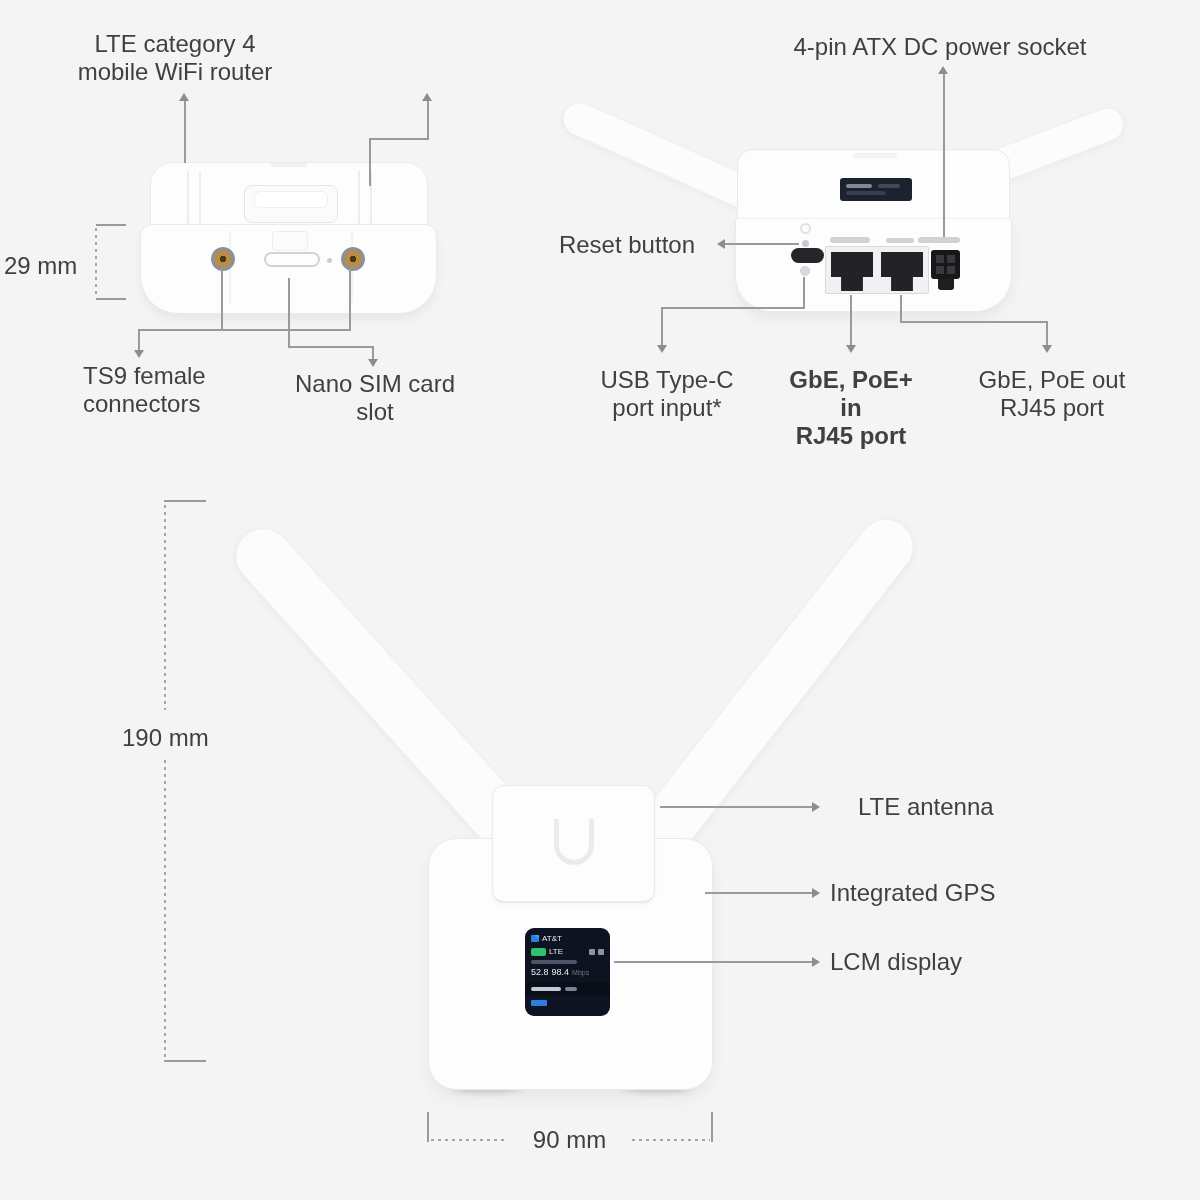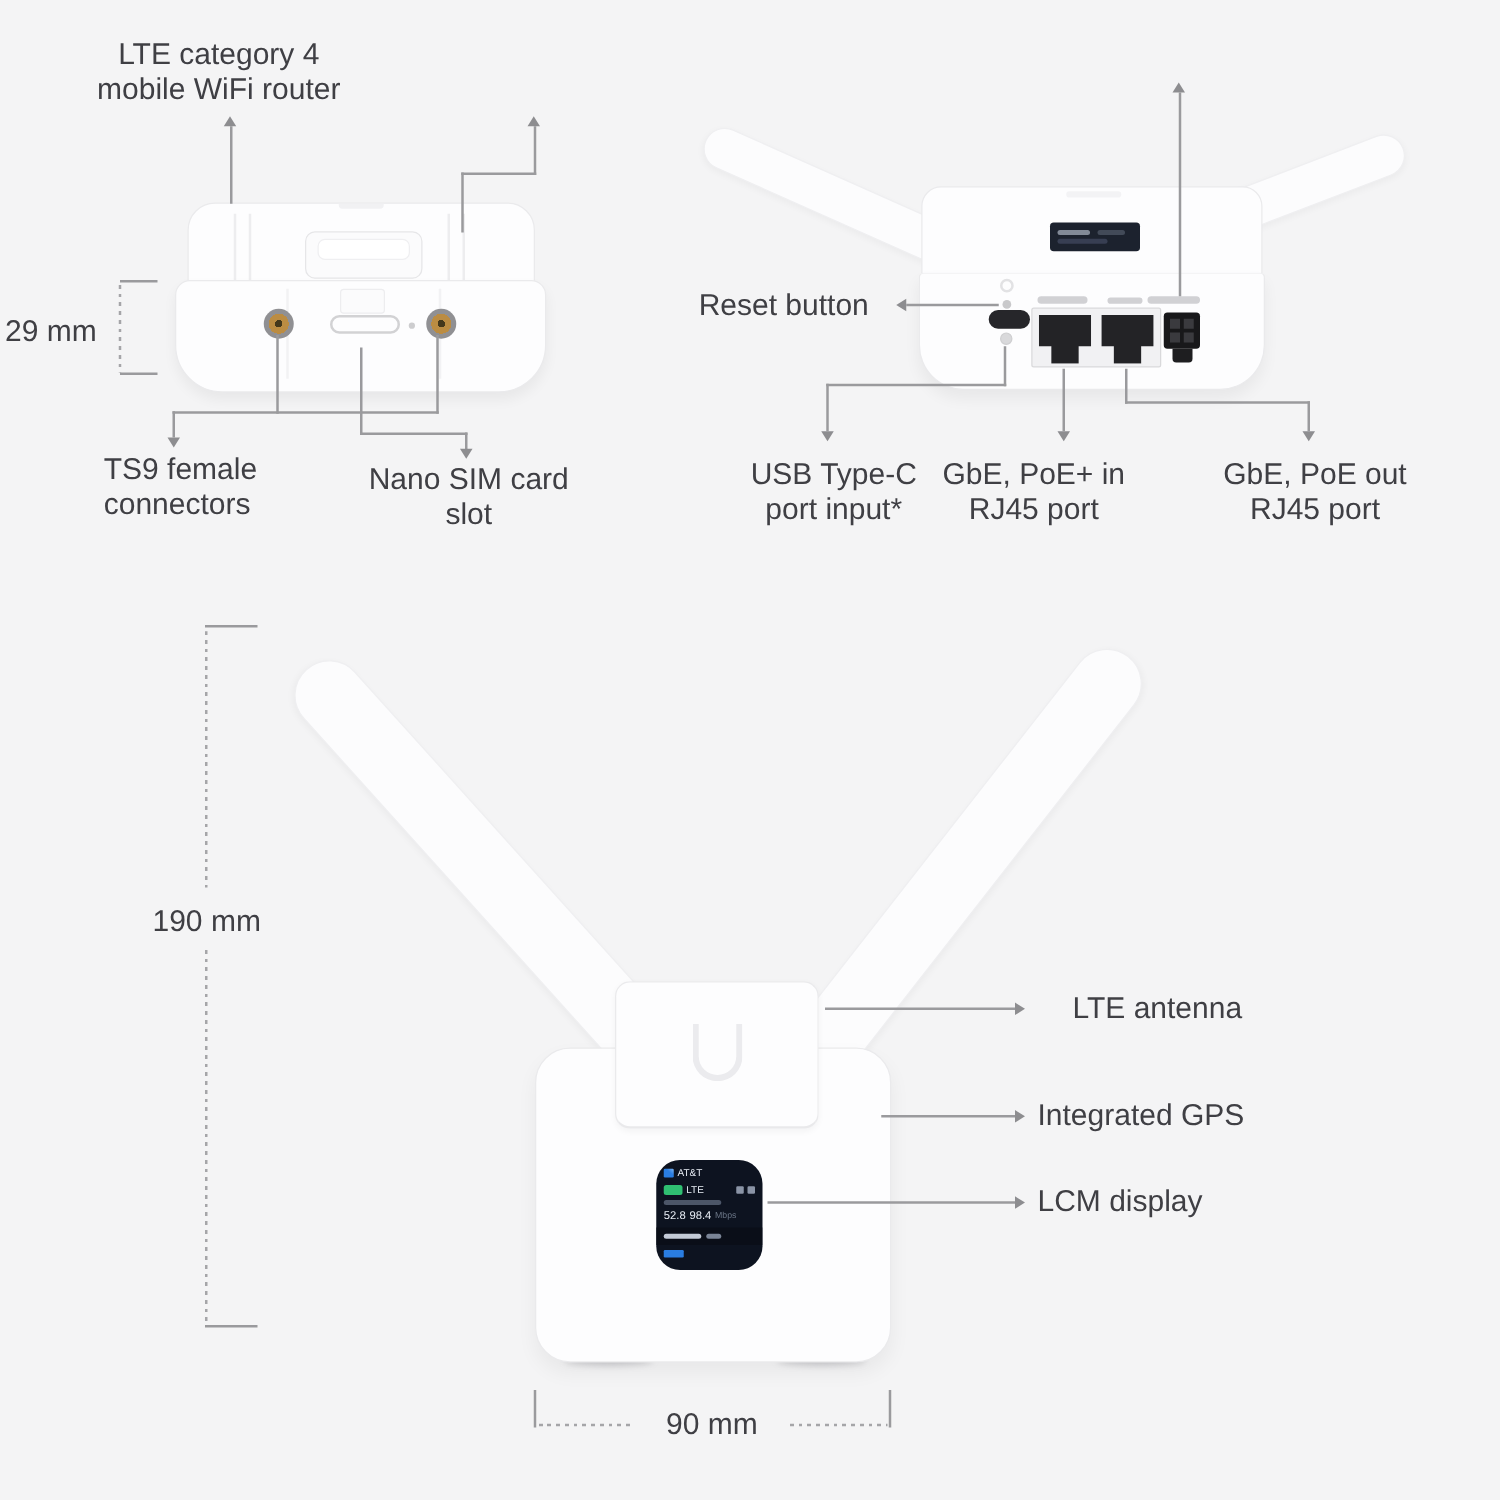--- a/index.html
+++ b/index.html
@@ -82,20 +82,21 @@
   <div class="lbl" style="left:83px;top:362px;">
     <span>TS9 female</span>
     <span>connectors</span>
   </div>
   <div class="ln lnv" style="left:288px;top:278px;height:70px;"></div>
   <div class="ln lnh" style="left:288px;top:346px;width:86px;"></div>
   <div class="ln lnv" style="left:372px;top:346px;height:14px;"></div>
   <div class="ah down" style="left:368px;top:359px;"></div>
   <div class="lbl center" style="left:275px;top:370px;width:200px;">Nano SIM card slot</div>
 
+  <div class="lbl center" style="left:780px;top:33px;width:320px;">4-pin ATX DC power socket</div>
   <div class="ah up" style="left:938px;top:66px;"></div>
   <div class="ln lnv" style="left:943px;top:74px;height:163px;"></div>
 
   <div class="antenna" style="left:555px;top:139px;width:215px;height:34px;border-radius:17px;transform:rotate(24deg);"></div>
   <div class="antenna" style="left:915px;top:140px;width:215px;height:34px;border-radius:17px;transform:rotate(-21deg);"></div>
 
   <div class="dev" style="left:737px;top:149px;width:273px;height:86px;border-radius:16px 16px 0 0;z-index:2;">
     <div style="position:absolute;left:115px;top:3px;width:44px;height:5px;background:#f3f3f5;border-radius:3px;"></div>
   </div>
   <div style="position:absolute;left:840px;top:178px;width:72px;height:23px;background:#1c222e;border-radius:3px;z-index:3;">
@@ -132,21 +133,21 @@
   <div class="ln lnh" style="left:661px;top:307px;width:144px;"></div>
   <div class="ln lnv" style="left:661px;top:307px;height:38px;"></div>
   <div class="ah down" style="left:657px;top:345px;"></div>
   <div class="lbl center" style="left:592px;top:366px;width:150px;">
     <span>USB Type-C</span>
     <span>port input*</span>
   </div>
 
   <div class="ln lnv" style="left:850px;top:295px;height:50px;"></div>
   <div class="ah down" style="left:846px;top:345px;"></div>
-  <div class="lbl center" style="left:752px;top:366px;width:150px;">
+  <div class="lbl center" style="left:776px;top:366px;width:150px;font-weight:bold;">
     <span>GbE, PoE+ in</span>
     <span>RJ45 port</span>
   </div>
 
   <div class="ln lnv" style="left:900px;top:295px;height:28px;"></div>
   <div class="ln lnh" style="left:900px;top:321px;width:148px;"></div>
   <div class="ln lnv" style="left:1046px;top:321px;height:24px;"></div>
   <div class="ah down" style="left:1042px;top:345px;"></div>
   <div class="lbl center" style="left:977px;top:366px;width:150px;">
     <span>GbE, PoE out</span>
@@ -163,21 +164,21 @@
   <div class="antenna" style="left:515px;top:686px;width:480px;height:56px;border-radius:30px;transform:rotate(-52deg);z-index:1;"></div>
 
   <div style="position:absolute;left:452px;top:1084px;width:70px;height:8px;background:rgba(110,110,118,0.35);border-radius:50%;filter:blur(3px);z-index:1;"></div>
   <div style="position:absolute;left:622px;top:1084px;width:70px;height:8px;background:rgba(110,110,118,0.35);border-radius:50%;filter:blur(3px);z-index:1;"></div>
 
   <div class="dev" style="left:428px;top:838px;width:285px;height:252px;border-radius:28px;box-shadow:0 8px 16px rgba(0,0,0,0.05);z-index:2;"></div>
   <div class="dev" style="left:492px;top:785px;width:163px;height:118px;border-radius:12px;border-bottom:2px solid #e9e9eb;box-shadow:0 2px 5px rgba(0,0,0,0.04);z-index:3;">
     <div style="position:absolute;left:61px;top:33px;width:40px;height:46px;border:5px solid #ebebee;border-top:none;border-radius:0 0 22px 22px;box-sizing:border-box;"></div>
   </div>
 
-  <div style="position:absolute;left:525px;top:928px;width:85px;height:88px;background:#0d1320;border-radius:19px;z-index:4;padding:6px 6px 0 6px;box-sizing:border-box;display:flex;flex-direction:column;gap:4px;overflow:hidden;">
+  <div style="position:absolute;left:525px;top:928px;width:85px;height:88px;background:#0d1320;border-radius:9px;z-index:4;padding:6px 6px 0 6px;box-sizing:border-box;display:flex;flex-direction:column;gap:4px;overflow:hidden;">
     <div class="screen-row">
       <span style="display:inline-block;width:8px;height:7px;background:linear-gradient(to top right,#2a7de1 60%,#7db4ef);border-radius:1px;"></span>
       <span class="scr-txt">AT&amp;T</span>
     </div>
     <div class="screen-row">
       <span style="display:inline-block;width:15px;height:8px;background:#2fbf71;border-radius:2px;"></span>
       <span class="scr-txt">LTE</span>
       <span style="margin-left:auto;display:inline-block;width:6px;height:6px;background:#8a94a6;border-radius:1px;"></span>
       <span style="display:inline-block;width:6px;height:6px;background:#8a94a6;border-radius:1px;"></span>
     </div>

